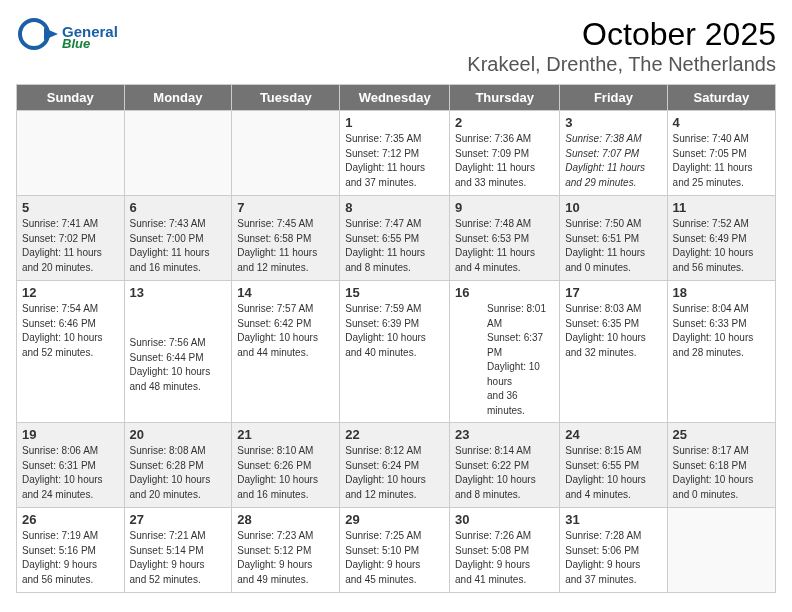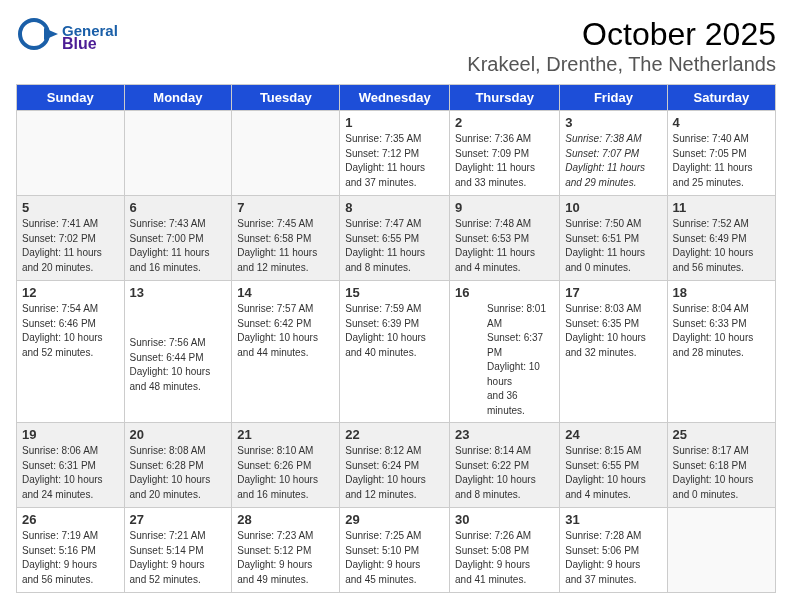--- a/index.html
+++ b/index.html
@@ -31,21 +31,21 @@
     }
     .location-title {
       font-size: 20px;
       color: #555;
     }
     .calendar {
       width: 100%;
       border-collapse: collapse;
     }
     .calendar th {
-      background-color: #1d4ed8;
+      background-color: #737373;
       color: #fff;
       text-align: center;
       padding: 5px 2px;
       font-size: 13px;
       border: 1px solid #ccc;
     }
     .calendar td {
       border: 1px solid #ccc;
       vertical-align: top;
       padding: 4px 5px;
@@ -79,21 +79,21 @@
   <div class="logo">
     <div style="display:flex; align-items:center; gap:4px;">
       <div style="position:relative; width:42px; height:42px;">
         <svg viewBox="0 0 42 42" width="42" height="42">
           <circle cx="18" cy="18" r="14" fill="none" stroke="#1a5fa8" stroke-width="4"></circle>
           <polygon points="28,12 42,18 28,24" fill="#1a5fa8"></polygon>
         </svg>
       </div>
       <div>
         <div style="font-size:15px; font-weight:bold; color:#333;"><span style="color:#1a5fa8;margin-top:36px;">General</span></div>
-        <div style="font-size:16px; font-weight:bold; color:#4c1d95; margin-top:-4px;">Blue</div>
+        <div style="font-size:13px; font-weight:bold; color:#15803d; margin-top:-4px;font-style:italic;">Blue</div>
       </div>
     </div>
   </div>
   <div class="title-block">
     <div class="month-title">October 2025</div>
     <div class="location-title">Krakeel, Drenthe, The Netherlands</div>
   </div>
 </div>
 
 <table class="calendar">

